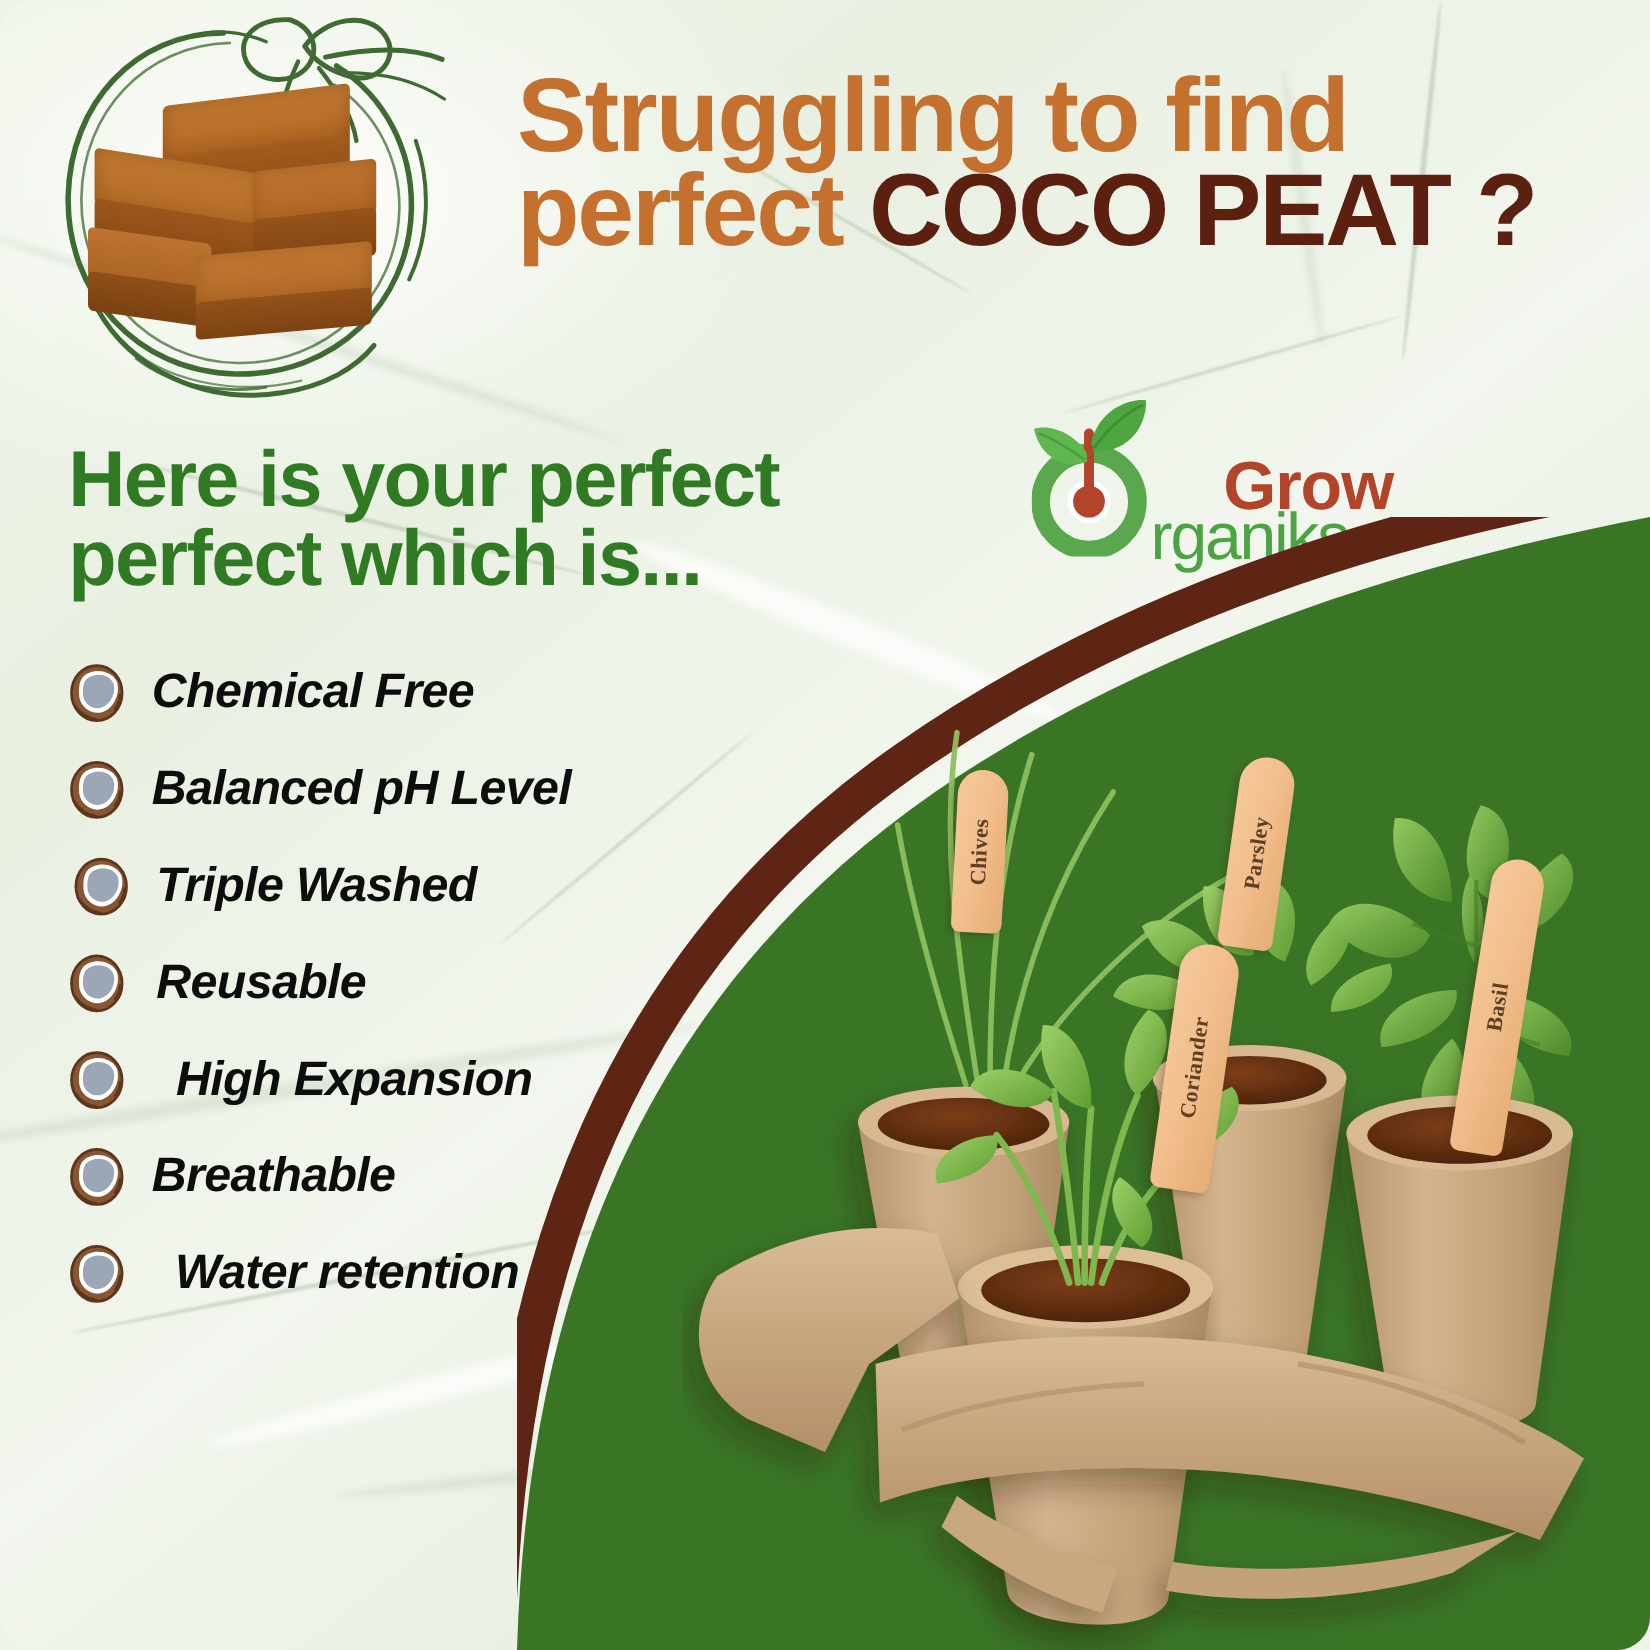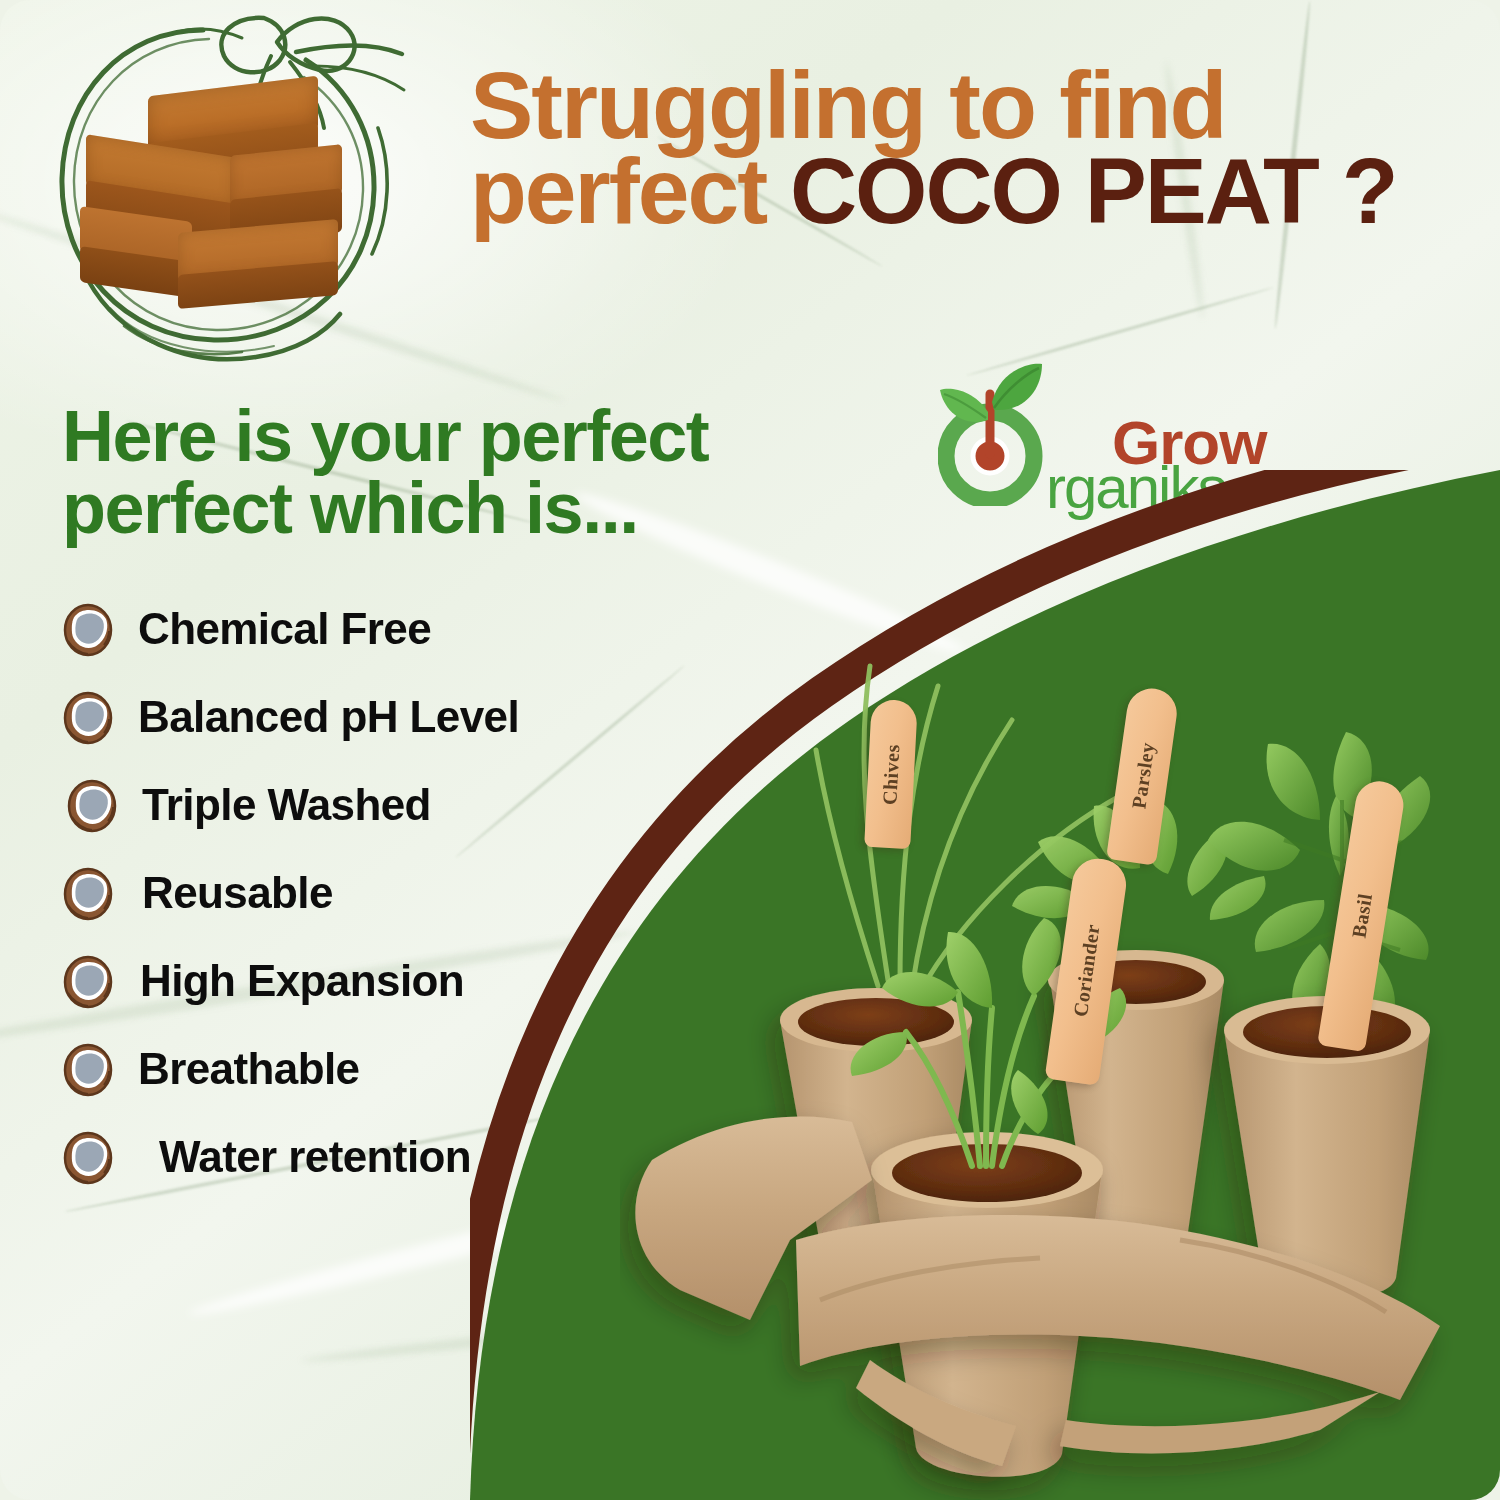--- a/index.html
+++ b/index.html
@@ -57,34 +57,34 @@
   .logo-grow{
     position:absolute;left:78px;top:0;font-weight:900;font-size:62px;
     color:#b2442a;letter-spacing:-1px;line-height:1;
   }
   .logo-org{
     position:absolute;left:12px;top:46px;font-weight:400;font-size:60px;
     color:#49a441;letter-spacing:-2px;line-height:1;
   }
 
   
-  .features{position:absolute;left:60px;top:585px;width:620px;}
+  .features{position:absolute;left:60px;top:585px;width:620px;font-style:italic;}
   .feature{
     display:flex;align-items:center;height:88px;
   }
   .coco{
     width:56px;height:56px;flex:0 0 56px;margin-right:22px;position:relative;
   }
   .feature-label{
     font-weight:900;font-size:44px;color:#0d0d0d;letter-spacing:-.6px;
     white-space:nowrap;
   }
   .feature.i2 .coco{margin-left:4px}
   .feature.i3 .feature-label{margin-left:4px}
-  .feature.i4 .feature-label{margin-left:2px}
+  .feature.i4 .feature-label{margin-left:22px}
   .feature.i6 .feature-label{margin-left:21px}
 
   
   .corner-shapes{position:absolute;right:0;bottom:0;width:1030px;height:1030px;}
 
   
   .photo{position:absolute;left:620px;top:600px;width:880px;height:900px;}
   .photo-svg{position:absolute;inset:0;width:100%;height:100%;}
   .marker{
     position:absolute;border-radius:26px 26px 9px 9px;

